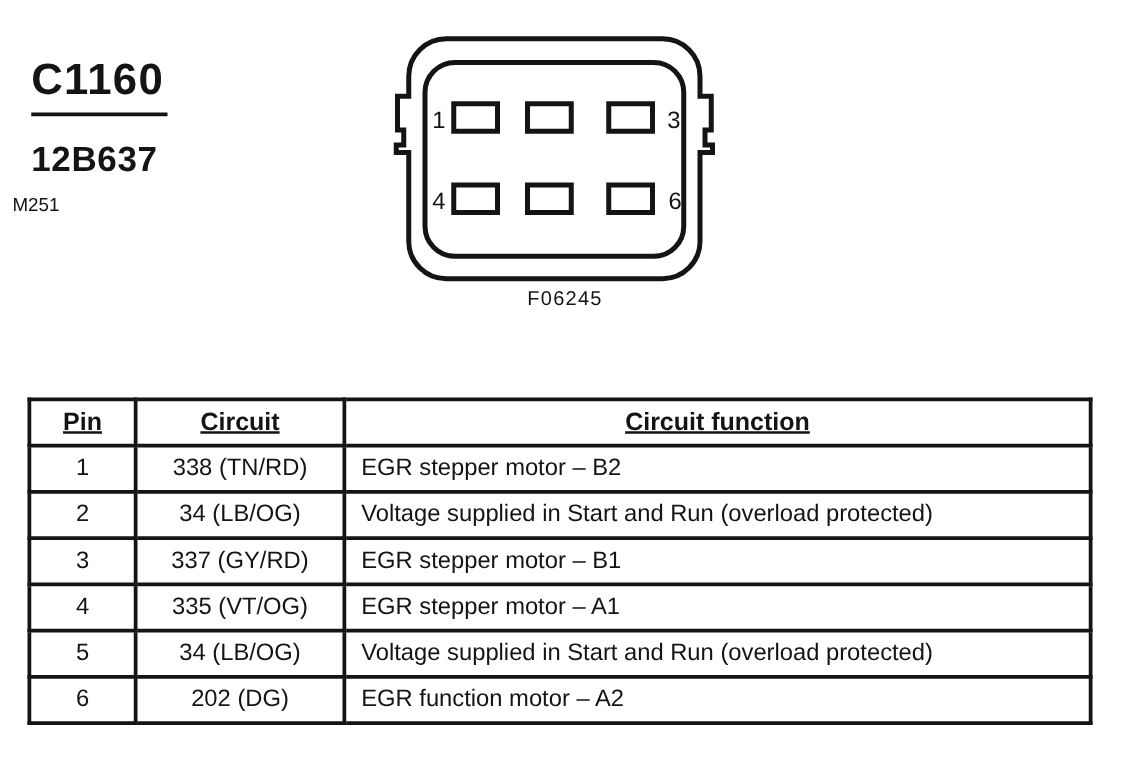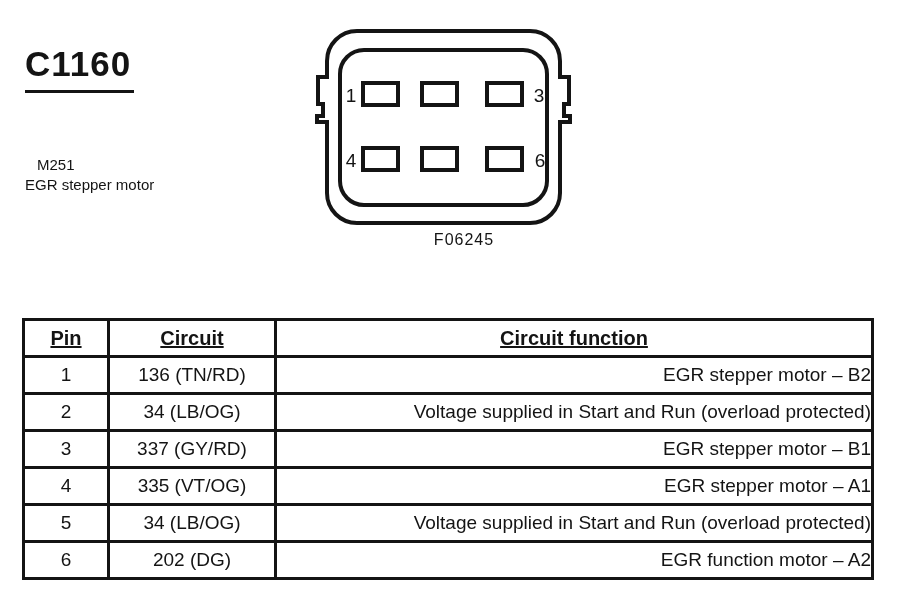--- a/index.html
+++ b/index.html
@@ -17,28 +17,28 @@
     top: 44px;
     font-size: 35px;
     font-weight: bold;
     letter-spacing: 1px;
     display: inline-block;
     border-bottom: 3px solid #141414;
     padding: 0 3px 6px 0;
   }
   .hdr-wrap-1 { position: absolute; left: 25px; top: 44px; }
   .part-number { position: absolute; left: 25px; top: 112px; font-size: 28px; font-weight: bold; letter-spacing: 0.5px; }
-  .component-code { position: absolute; left: 37px; top: 156px; font-size: 15px; }
+  .component-code { position: absolute; left: 10px; top: 156px; font-size: 15px; }
   .component-name { position: absolute; left: 25px; top: 176px; font-size: 15px; }
 
   
   .connector-svg { position: absolute; left: 300px; top: 25px; }
   .figure-caption {
     position: absolute;
-    left: 312px;
+    left: 300px;
     top: 231px;
     width: 304px;
     text-align: center;
     font-size: 16px;
     letter-spacing: 1px;
   }
 
   
   table.pinout {
     position: absolute;
@@ -52,32 +52,32 @@
     border: 3px solid #141414;
     height: 37px;
     font-size: 19px;
     vertical-align: middle;
   }
   table.pinout th { font-size: 20px; font-weight: bold; text-align: center; text-decoration: underline; }
   col.col-pin { width: 85px; }
   col.col-circuit { width: 167px; }
   col.col-func { width: 597px; }
   td.c-pin, td.c-circuit { text-align: center; }
-  td.c-func { text-align: right; padding-left: 12px; }
+  td.c-func { text-align: left; padding-left: 12px; }
 </style>
 </head>
 <body>
 
 <div class="page">
 
   <div class="hdr-wrap-1">
     <span class="connector-id">C1160</span>
   </div>
+  <div class="part-number">12B637</div>
   <div class="component-code">M251</div>
-  <div class="component-name">EGR stepper motor</div>
 
   <svg class="connector-svg" width="285" height="230" viewBox="0 0 285 230">
     <path d="M57 6 H230 A30 30 0 0 1 260 36 V52 H269 V79 H264 V91 H270 V97 H260 V168
              A30 30 0 0 1 230 198 H57 A30 30 0 0 1 27 168 V97 H17 V91 H23 V79 H18 V52 H27 V36
              A30 30 0 0 1 57 6 Z" fill="#ffffff" stroke="#141414" stroke-width="4"></path>
     <rect x="40" y="25" width="207" height="155" rx="24" fill="none" stroke="#141414" stroke-width="4"></rect>
 
     <rect x="63" y="58" width="35" height="22" fill="none" stroke="#141414" stroke-width="4"></rect>
     <rect x="122" y="58" width="35" height="22" fill="none" stroke="#141414" stroke-width="4"></rect>
     <rect x="187" y="58" width="35" height="22" fill="none" stroke="#141414" stroke-width="4"></rect>
@@ -102,21 +102,21 @@
     <thead>
       <tr>
         <th>Pin</th>
         <th>Circuit</th>
         <th>Circuit function</th>
       </tr>
     </thead>
     <tbody>
       <tr>
         <td class="c-pin">1</td>
-        <td class="c-circuit">136 (TN/RD)</td>
+        <td class="c-circuit">338 (TN/RD)</td>
         <td class="c-func">EGR stepper motor – B2</td>
       </tr>
       <tr>
         <td class="c-pin">2</td>
         <td class="c-circuit">34 (LB/OG)</td>
         <td class="c-func">Voltage supplied in Start and Run (overload protected)</td>
       </tr>
       <tr>
         <td class="c-pin">3</td>
         <td class="c-circuit">337 (GY/RD)</td>

